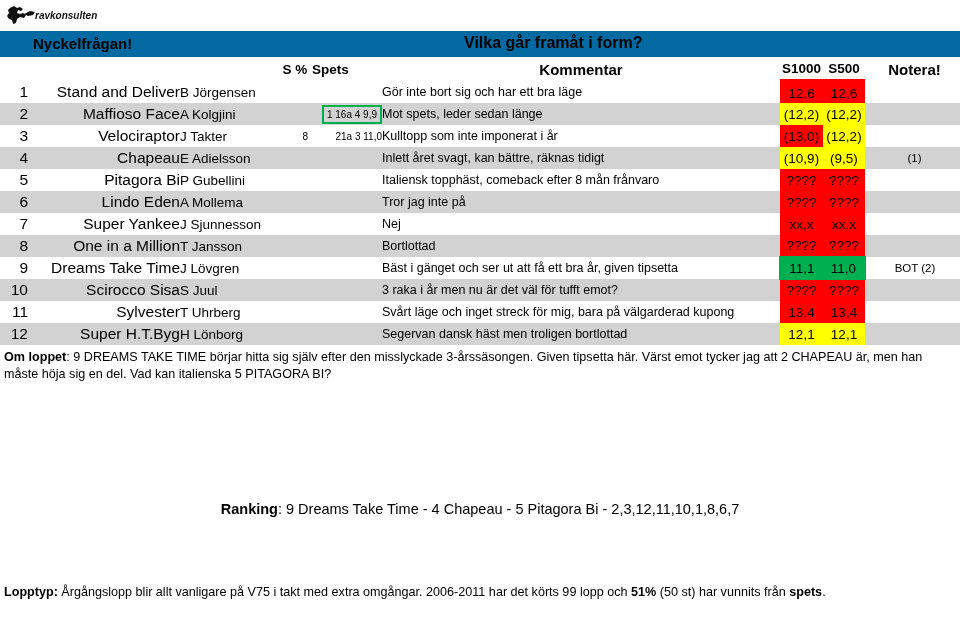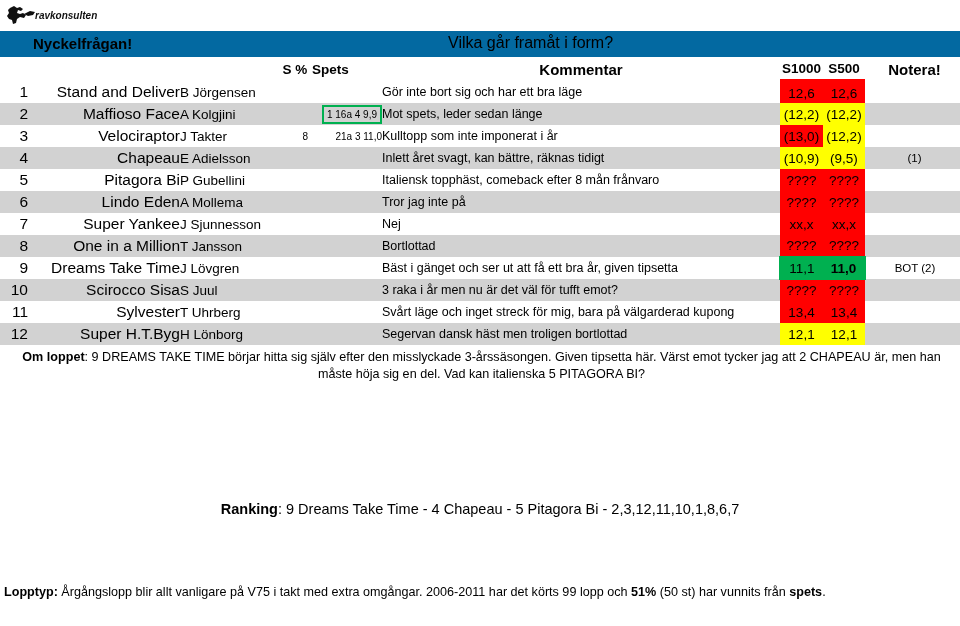--- a/index.html
+++ b/index.html
@@ -61,24 +61,24 @@
   }
   .band .key {
     position: absolute;
     left: 33px;
     top: 4px;
     font-size: 15px;
     font-weight: bold;
   }
   .band .q {
     position: absolute;
-    left: 448px;
+    left: 464px;
     top: 3px;
     font-size: 16px;
-    font-weight: normal;
+    font-weight: bold;
   }
 
   
   .tbl {
     width: 960px;
     border-collapse: collapse;
     table-layout: fixed;
     font-size: 14.5px;
   }
   .tbl td, .tbl th {
@@ -120,22 +120,22 @@
     display: inline-block;
     border: 2px solid #00b050;
     padding: 0 3px;
     line-height: 15px;
   }
 
   
   .para {
     font-size: 12.6px;
     line-height: 17px;
-    padding: 4px 14px 0 17px;
-    text-align: center;
+    padding: 4px 14px 0 4px;
+    text-align: left;
   }
   .para b { font-weight: bold; }
 
   .ranking {
     text-align: center;
     font-size: 14.5px;
     margin-top: 118px;
   }
   .ranking b { font-weight: bold; }
 
@@ -274,21 +274,21 @@
         <td class="c-notera"></td>
       </tr>
       <tr class="r-odd">
         <td class="c-num">9</td>
         <td class="c-horse">Dreams Take Time</td>
         <td class="c-driver">J Lövgren</td>
         <td class="c-sp"></td>
         <td class="c-spets"></td>
         <td class="c-komm">Bäst i gänget och ser ut att få ett bra år, given tipsetta</td>
         <td class="c-s1000 v-green" style="border-left: 2px solid rgb(0, 176, 80); border-top: 2px solid rgb(0, 176, 80); border-bottom: 2px solid rgb(0, 176, 80);">11,1</td>
-        <td class="c-s500 v-green" style="border-right: 2px solid rgb(0, 176, 80); border-top: 2px solid rgb(0, 176, 80); border-bottom: 2px solid rgb(0, 176, 80); font-weight: bold;">11,0</td>
+        <td class="c-s500 v-green" style="border-right: 2px solid rgb(0, 176, 80); border-top: 2px solid rgb(0, 176, 80); border-bottom: 2px solid rgb(0, 176, 80);">11,0</td>
         <td class="c-notera">BOT  (2)</td>
       </tr>
       <tr class="r-even">
         <td class="c-num">10</td>
         <td class="c-horse">Scirocco Sisa</td>
         <td class="c-driver">S Juul</td>
         <td class="c-sp"></td>
         <td class="c-spets"></td>
         <td class="c-komm">3 raka i år men nu är det väl för tufft emot?</td>
         <td class="c-s1000 v-red">????</td>

